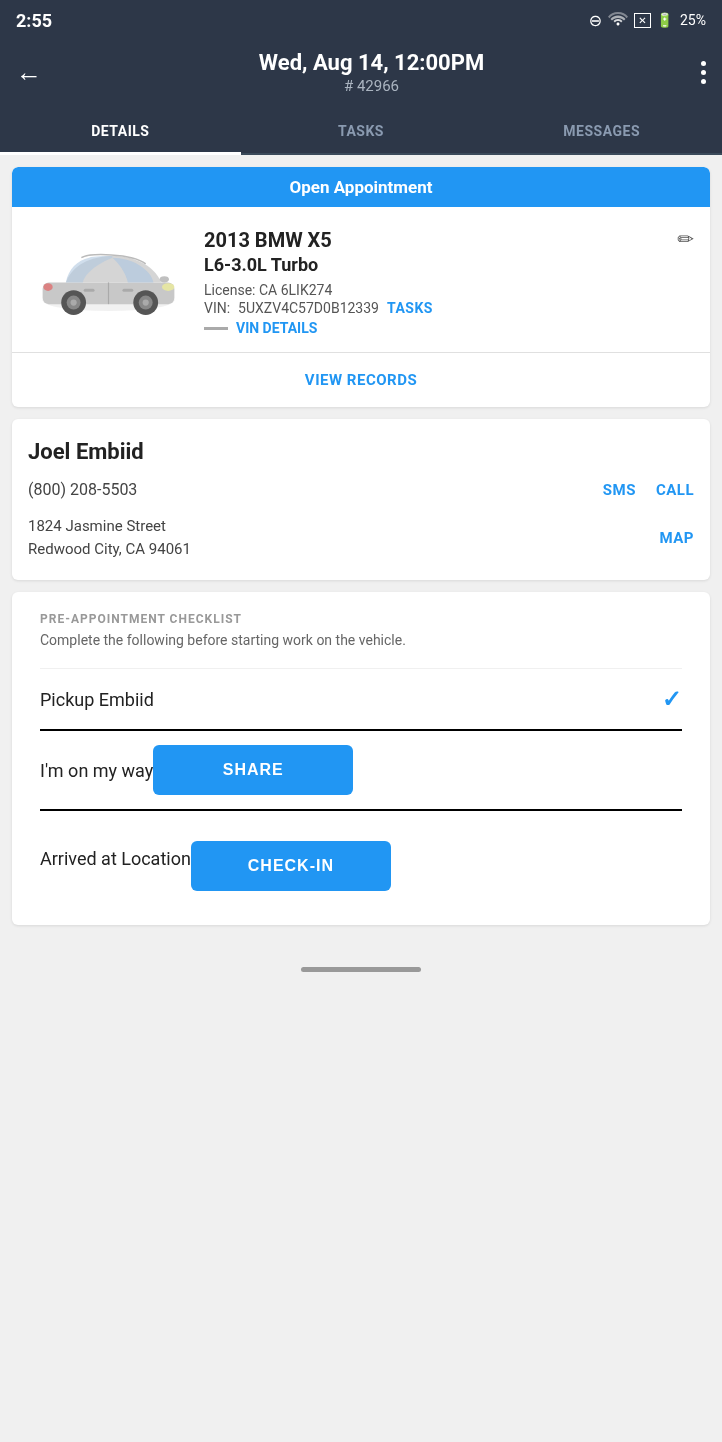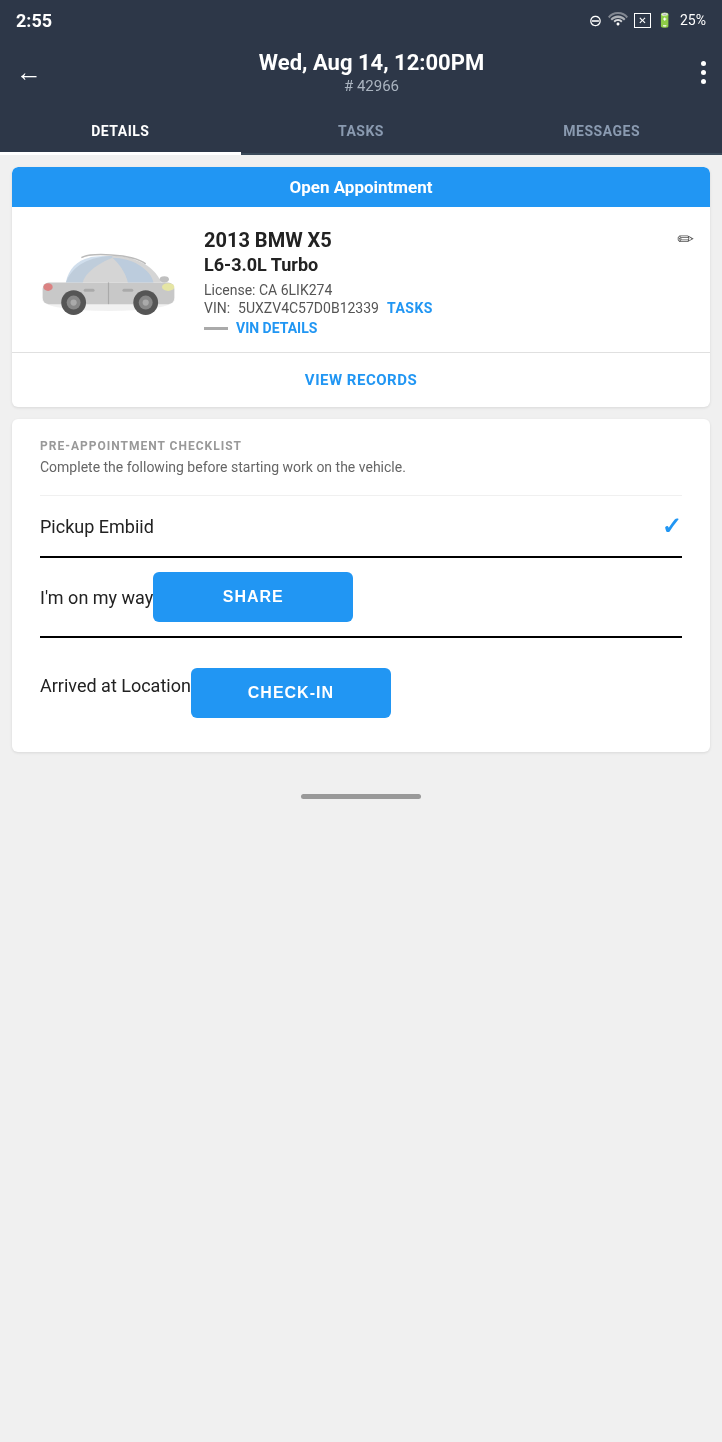--- a/index.html
+++ b/index.html
@@ -439,20 +439,41 @@
         <div class="vin-details-link">
           <span style="width:24px; height:3px; background:#aaa; display:inline-block; margin-right:4px;"></span>
           <span>VIN DETAILS</span>
         </div>
       </div>
     </div>
 
     <div class="view-records">VIEW RECORDS</div>
   </div>
 
+  <div class="card">
+    <div class="contact-card">
+      <div class="customer-name">Joel Embiid</div>
+
+      <div class="contact-row">
+        <span class="phone-number">(800) 208-5503</span>
+        <div class="contact-actions">
+          <span class="contact-action">SMS</span>
+          <span class="contact-action">CALL</span>
+        </div>
+      </div>
+
+      <div class="address-row">
+        <div class="address-text">
+          <div>1824 Jasmine Street</div>
+          <div>Redwood City, CA 94061</div>
+        </div>
+        <span class="map-btn">MAP</span>
+      </div>
+    </div>
+  </div>
 
   <div class="card">
     <div class="checklist-card">
       <div class="checklist-header">PRE-APPOINTMENT CHECKLIST</div>
       <div class="checklist-sub">Complete the following before starting work on the vehicle.</div>
 
       <div class="checklist-item">
         <span class="checklist-item-label">Pickup Embiid</span>
         <span class="check-icon">✓</span>
       </div>

